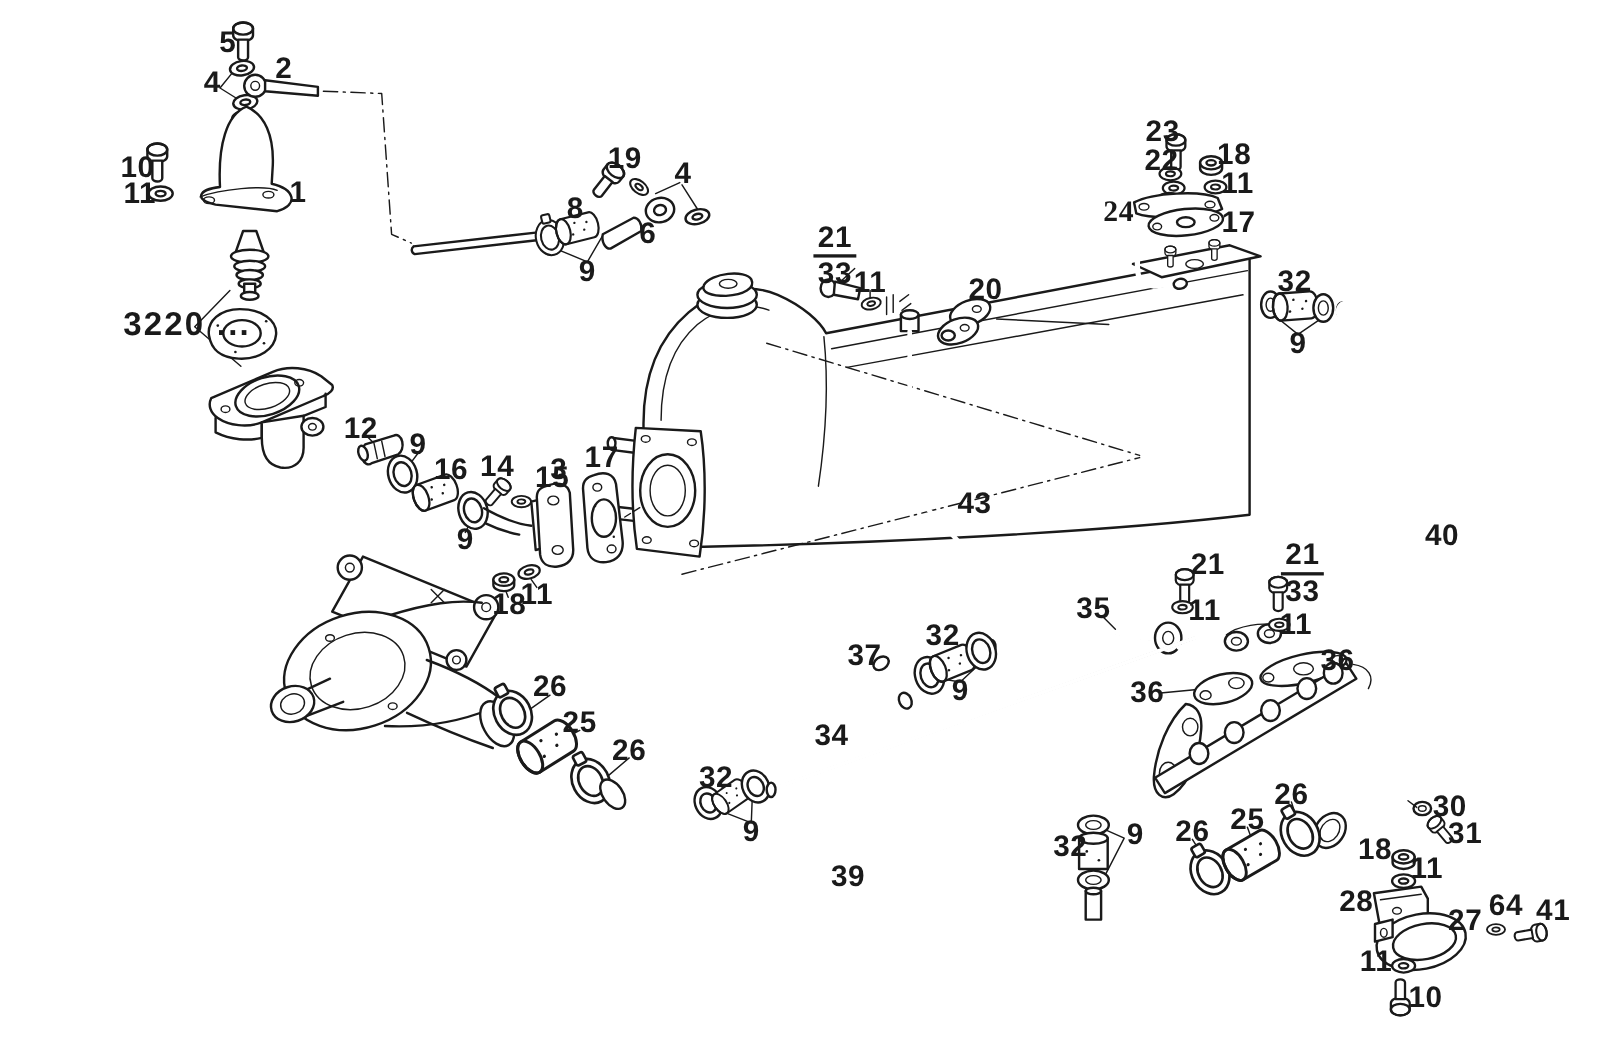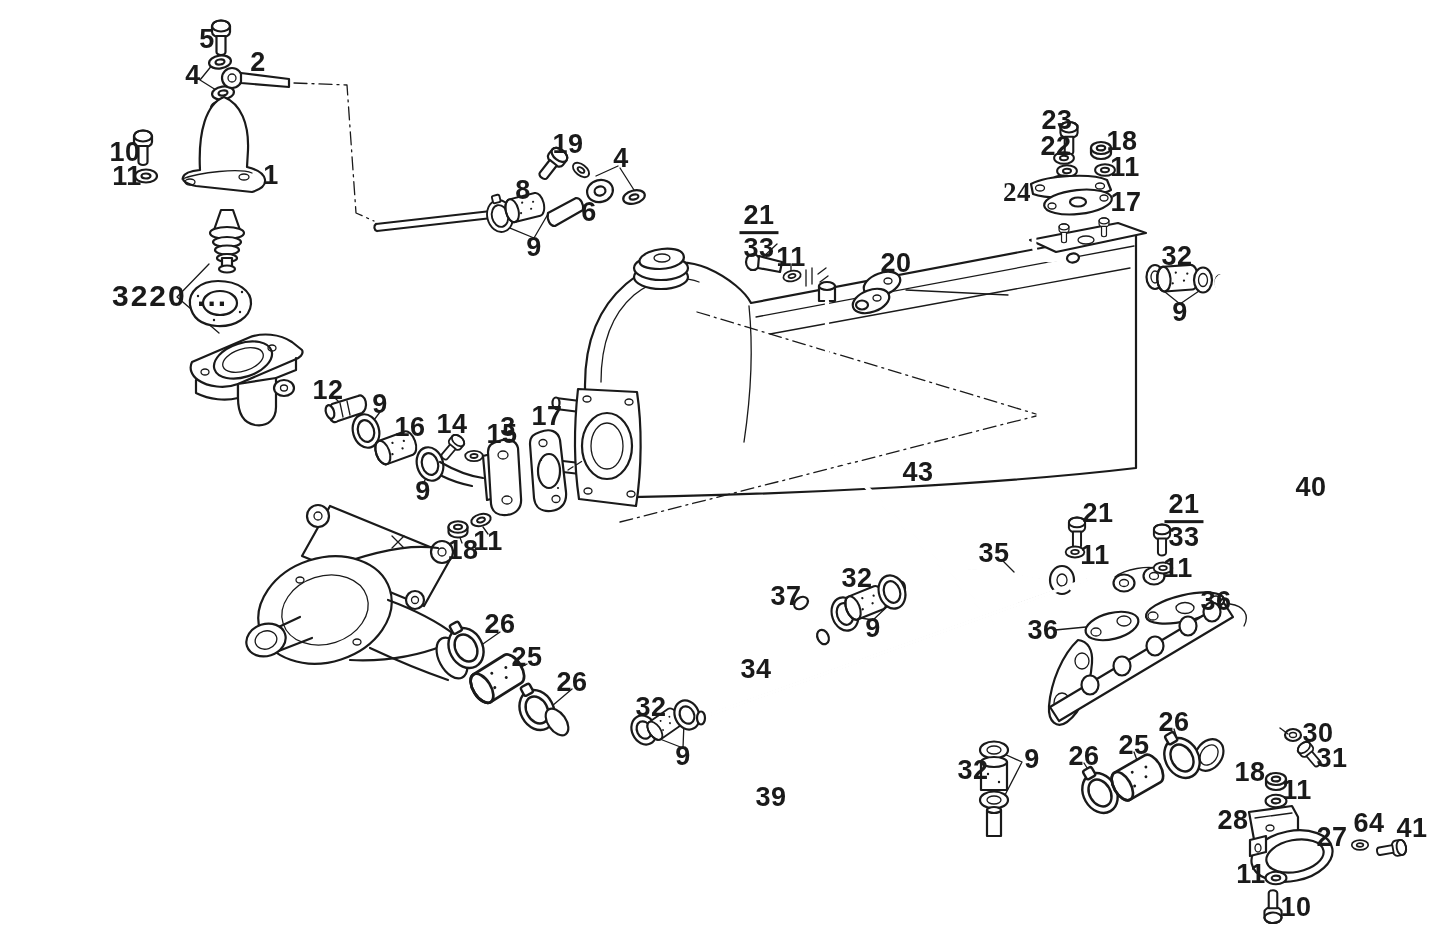--- a/index.html
+++ b/index.html
@@ -448,21 +448,21 @@
       <div class="callout" style="left: 328px; top: 390px;">12</div>
       <div class="callout" style="left: 380px; top: 404px;">9</div>
       <div class="callout" style="left: 410px; top: 427px;">16</div>
       <div class="callout" style="left: 452px; top: 424px;">14</div>
       <div class="callout" style="left: 502px; top: 434px;">15</div>
       <div class="callout" style="left: 508px; top: 427px;">3</div>
       <div class="callout" style="left: 547px; top: 416px;">17</div>
       <div class="callout" style="left: 423px; top: 491px;">9</div>
       <div class="callout" style="left: 463px; top: 550px;">18</div>
       <div class="callout" style="left: 488px; top: 541px;">11</div>
-      <div class="callout" style="left: 918px; top: 458px; margin-top: 14px;">43</div>
+      <div class="callout" style="left: 886px; top: 458px;">43</div>
       <div class="callout" style="left: 1311px; top: 487px;">40</div>
       <div class="callout" style="left: 1098px; top: 513px;">21</div>
       <div class="callout" style="left: 1095px; top: 555px;">11</div>
       <div class="callout stack" style="left: 1184px; top: 521px;">
         <span class="frac-top">21</span>
         <span>33</span>
       </div>
       <div class="callout" style="left: 1178px; top: 568px;">11</div>
       <div class="callout" style="left: 994px; top: 553px;">35</div>
       <div class="callout" style="left: 786px; top: 596px;">37</div>

